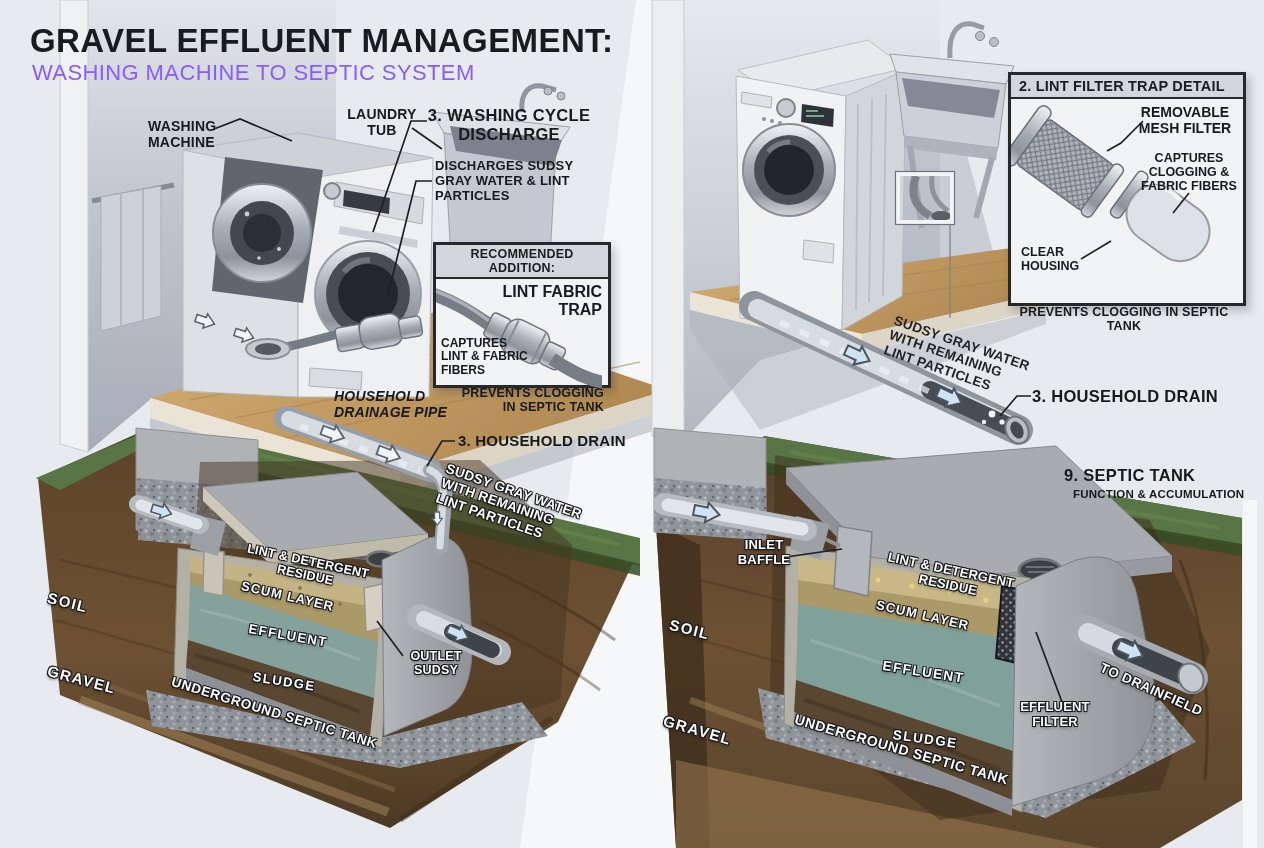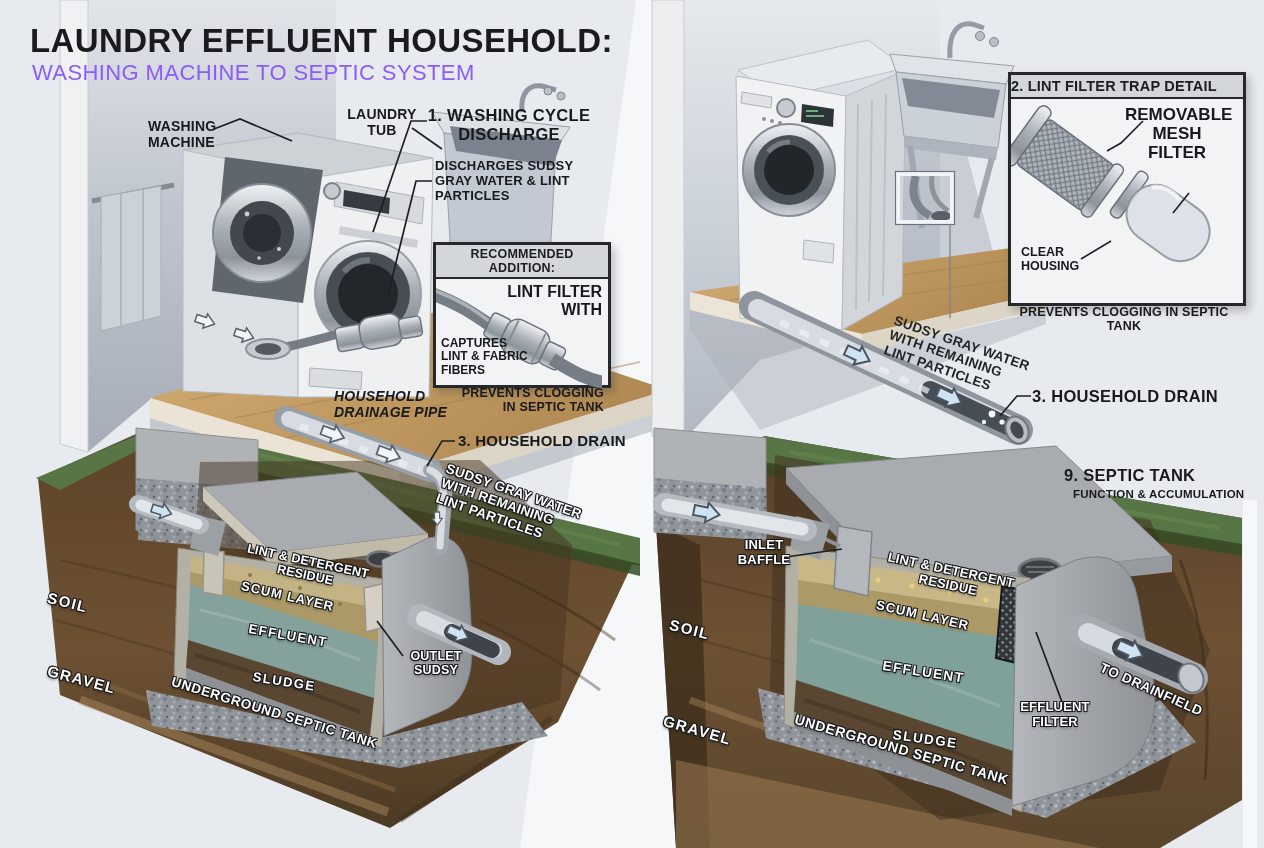--- a/index.html
+++ b/index.html
@@ -356,26 +356,26 @@
     </g>
 
     <g stroke="#1d1f22" stroke-width="1.7" fill="none">
       <polyline points="1031,396 1017,396 1000,416"></polyline>
       <polyline points="786,557 842,549"></polyline>
       <polyline points="1062,702 1036,632"></polyline>
     </g>
   </g>
 </svg>
 
-<div class="title">LAUNDRY EFFLUENT HOUSEHOLD:</div>
+<div class="title">GRAVEL EFFLUENT MANAGEMENT:</div>
 <div class="subtitle">WASHING MACHINE TO SEPTIC SYSTEM</div>
 
 <div class="lab s14" style="left:148px;top:119px;width:100px;">WASHING MACHINE</div>
 <div class="lab s14 ctr" style="left:341px;top:107px;width:82px;">LAUNDRY TUB</div>
-<div class="lab s16 ctr" style="left:425px;top:106px;width:168px;">1. WASHING CYCLE DISCHARGE</div>
+<div class="lab s16 ctr" style="left:425px;top:106px;width:168px;">3. WASHING CYCLE DISCHARGE</div>
 <div class="lab s13" style="left:435px;top:159px;width:142px;">DISCHARGES SUDSY GRAY WATER &amp; LINT PARTICLES</div>
 <div class="lab s14" style="left:334px;top:389px;width:138px;font-style:italic;">HOUSEHOLD DRAINAGE PIPE</div>
 <div class="lab s15 nw" style="left:458px;top:432px;">3. HOUSEHOLD DRAIN</div>
 <div class="lab s13b w" style="left:449px;top:461px;width:152px;transform:rotate(19deg);transform-origin:left top;">SUDSY GRAY WATER WITH REMAINING LINT PARTICLES</div>
 <div class="lab s15 w nw" style="left:50px;top:589px;letter-spacing:1.5px;transform:rotate(14deg);transform-origin:left top;">SOIL</div>
 <div class="lab s15 w nw" style="left:50px;top:662px;letter-spacing:1.5px;transform:rotate(15deg);transform-origin:left top;">GRAVEL</div>
 <div class="lab s12 w ctr" style="left:247px;top:541px;width:128px;transform:rotate(12deg);transform-origin:left top;">LINT &amp; DETERGENT RESIDUE</div>
 <div class="lab s13 w nw" style="left:243px;top:579px;letter-spacing:1px;transform:rotate(13deg);transform-origin:left top;">SCUM LAYER</div>
 <div class="lab s13 w nw" style="left:250px;top:622px;letter-spacing:1.5px;transform:rotate(10deg);transform-origin:left top;">EFFLUENT</div>
 <div class="lab s13 w nw" style="left:254px;top:670px;letter-spacing:1.5px;transform:rotate(9deg);transform-origin:left top;">SLUDGE</div>
@@ -390,47 +390,48 @@
       <path d="M-6,10 C26,21 42,34 56,44" stroke="#b9bfc6" stroke-width="3.5" fill="none" opacity=".8"></path>
       <g transform="rotate(26 86 62)">
         <rect x="48" y="48" width="20" height="26" rx="4" fill="url(#met)" stroke="#6a707a" stroke-width="1.5"></rect>
         <rect x="66" y="43" width="46" height="36" rx="12" fill="url(#met)" stroke="#6a707a" stroke-width="1.5"></rect>
         <rect x="110" y="50" width="20" height="24" rx="4" fill="url(#met)" stroke="#6a707a" stroke-width="1.5"></rect>
         <line x1="74" y1="45" x2="74" y2="79" stroke="#868c95" stroke-width="2"></line>
         <line x1="104" y1="45" x2="104" y2="79" stroke="#868c95" stroke-width="2"></line>
       </g>
       <path d="M116,80 C138,94 154,102 172,104" stroke="#777d86" stroke-width="13" fill="none"></path>
     </svg>
-    <div class="ilab rt" style="right:6px;top:4px;width:104px;font-size:16px;line-height:1.1;">LINT FILTER WITH</div>
+    <div class="ilab rt" style="right:6px;top:4px;width:104px;font-size:16px;line-height:1.1;">LINT FABRIC TRAP</div>
     <div class="ilab" style="left:5px;bottom:20px;width:92px;font-size:12px;">CAPTURES LINT &amp; FABRIC FIBERS</div>
   </div>
 </div>
 <div class="lab s12 rt" style="left:452px;top:386px;width:152px;">PREVENTS CLOGGING IN SEPTIC TANK</div>
 
 <div class="inset-box" style="left:1008px;top:72px;width:232px;height:228px;">
-  <div class="inset-header" style="font-size:14.5px;padding:3px 0;">2. LINT FILTER TRAP DETAIL</div>
+  <div class="inset-header" style="font-size:14.5px;padding:3px 8px;">2. LINT FILTER TRAP DETAIL</div>
   <div class="inset-body" style="height:198px;">
     <svg width="226" height="198" viewBox="0 0 226 198">
       <g transform="rotate(36 60 70)">
         <rect x="-2" y="34" width="14" height="70" rx="6" fill="url(#met)" stroke="#6a707a" stroke-width="1.5"></rect>
         <rect x="12" y="42" width="82" height="56" rx="5" fill="url(#mesh)" stroke="#6a707a" stroke-width="1.5"></rect>
         <rect x="92" y="38" width="12" height="62" rx="5" fill="url(#met)" stroke="#6a707a" stroke-width="1.5"></rect>
       </g>
       <g transform="rotate(36 150 120)">
         <rect x="104" y="92" width="12" height="54" rx="5" fill="url(#met)" stroke="#6a707a" stroke-width="1.5"></rect>
         <rect x="114" y="90" width="88" height="58" rx="28" fill="#dce1e7" opacity=".92" stroke="#8f959d" stroke-width="2"></rect>
         <path d="M124,100 a24,20 0 0 1 30,-6" stroke="#ffffff" stroke-width="5" opacity=".6" fill="none"></path>
       </g>
       <g stroke="#1d1f22" stroke-width="1.6" fill="none">
         <polyline points="132,22 110,44 96,52"></polyline>
         <polyline points="178,94 162,114"></polyline>
         <polyline points="70,160 100,142"></polyline>
       </g>
     </svg>
-    <div class="ilab ctr" style="right:14px;top:6px;width:104px;font-size:17px;">REMOVABLE MESH FILTER</div>
+    <div class="ilab ctr" style="right:6px;top:6px;width:104px;font-size:14px;">REMOVABLE MESH FILTER</div>
+    <div class="ilab ctr" style="right:2px;top:52px;width:104px;font-size:12.5px;">CAPTURES CLOGGING &amp; FABRIC FIBERS</div>
     <div class="ilab" style="left:10px;bottom:24px;width:70px;font-size:12.5px;">CLEAR HOUSING</div>
   </div>
 </div>
 <div class="lab s12 ctr" style="left:1006px;top:305px;width:236px;">PREVENTS CLOGGING IN SEPTIC TANK</div>
 
 <div class="lab s13b" style="left:897px;top:313px;width:152px;color:#1f2328;transform:rotate(19deg);transform-origin:left top;">SUDSY GRAY WATER WITH REMAINING LINT PARTICLES</div>
 <div class="lab s16 nw" style="left:1032px;top:387px;">3. HOUSEHOLD DRAIN</div>
 <div class="lab s16 nw" style="left:1064px;top:466px;">9. SEPTIC TANK</div>
 <div class="lab s11 nw" style="left:1073px;top:488px;">FUNCTION &amp; ACCUMULATION</div>
 <div class="lab s13 w ctr" style="left:723px;top:538px;width:82px;">INLET BAFFLE</div>

